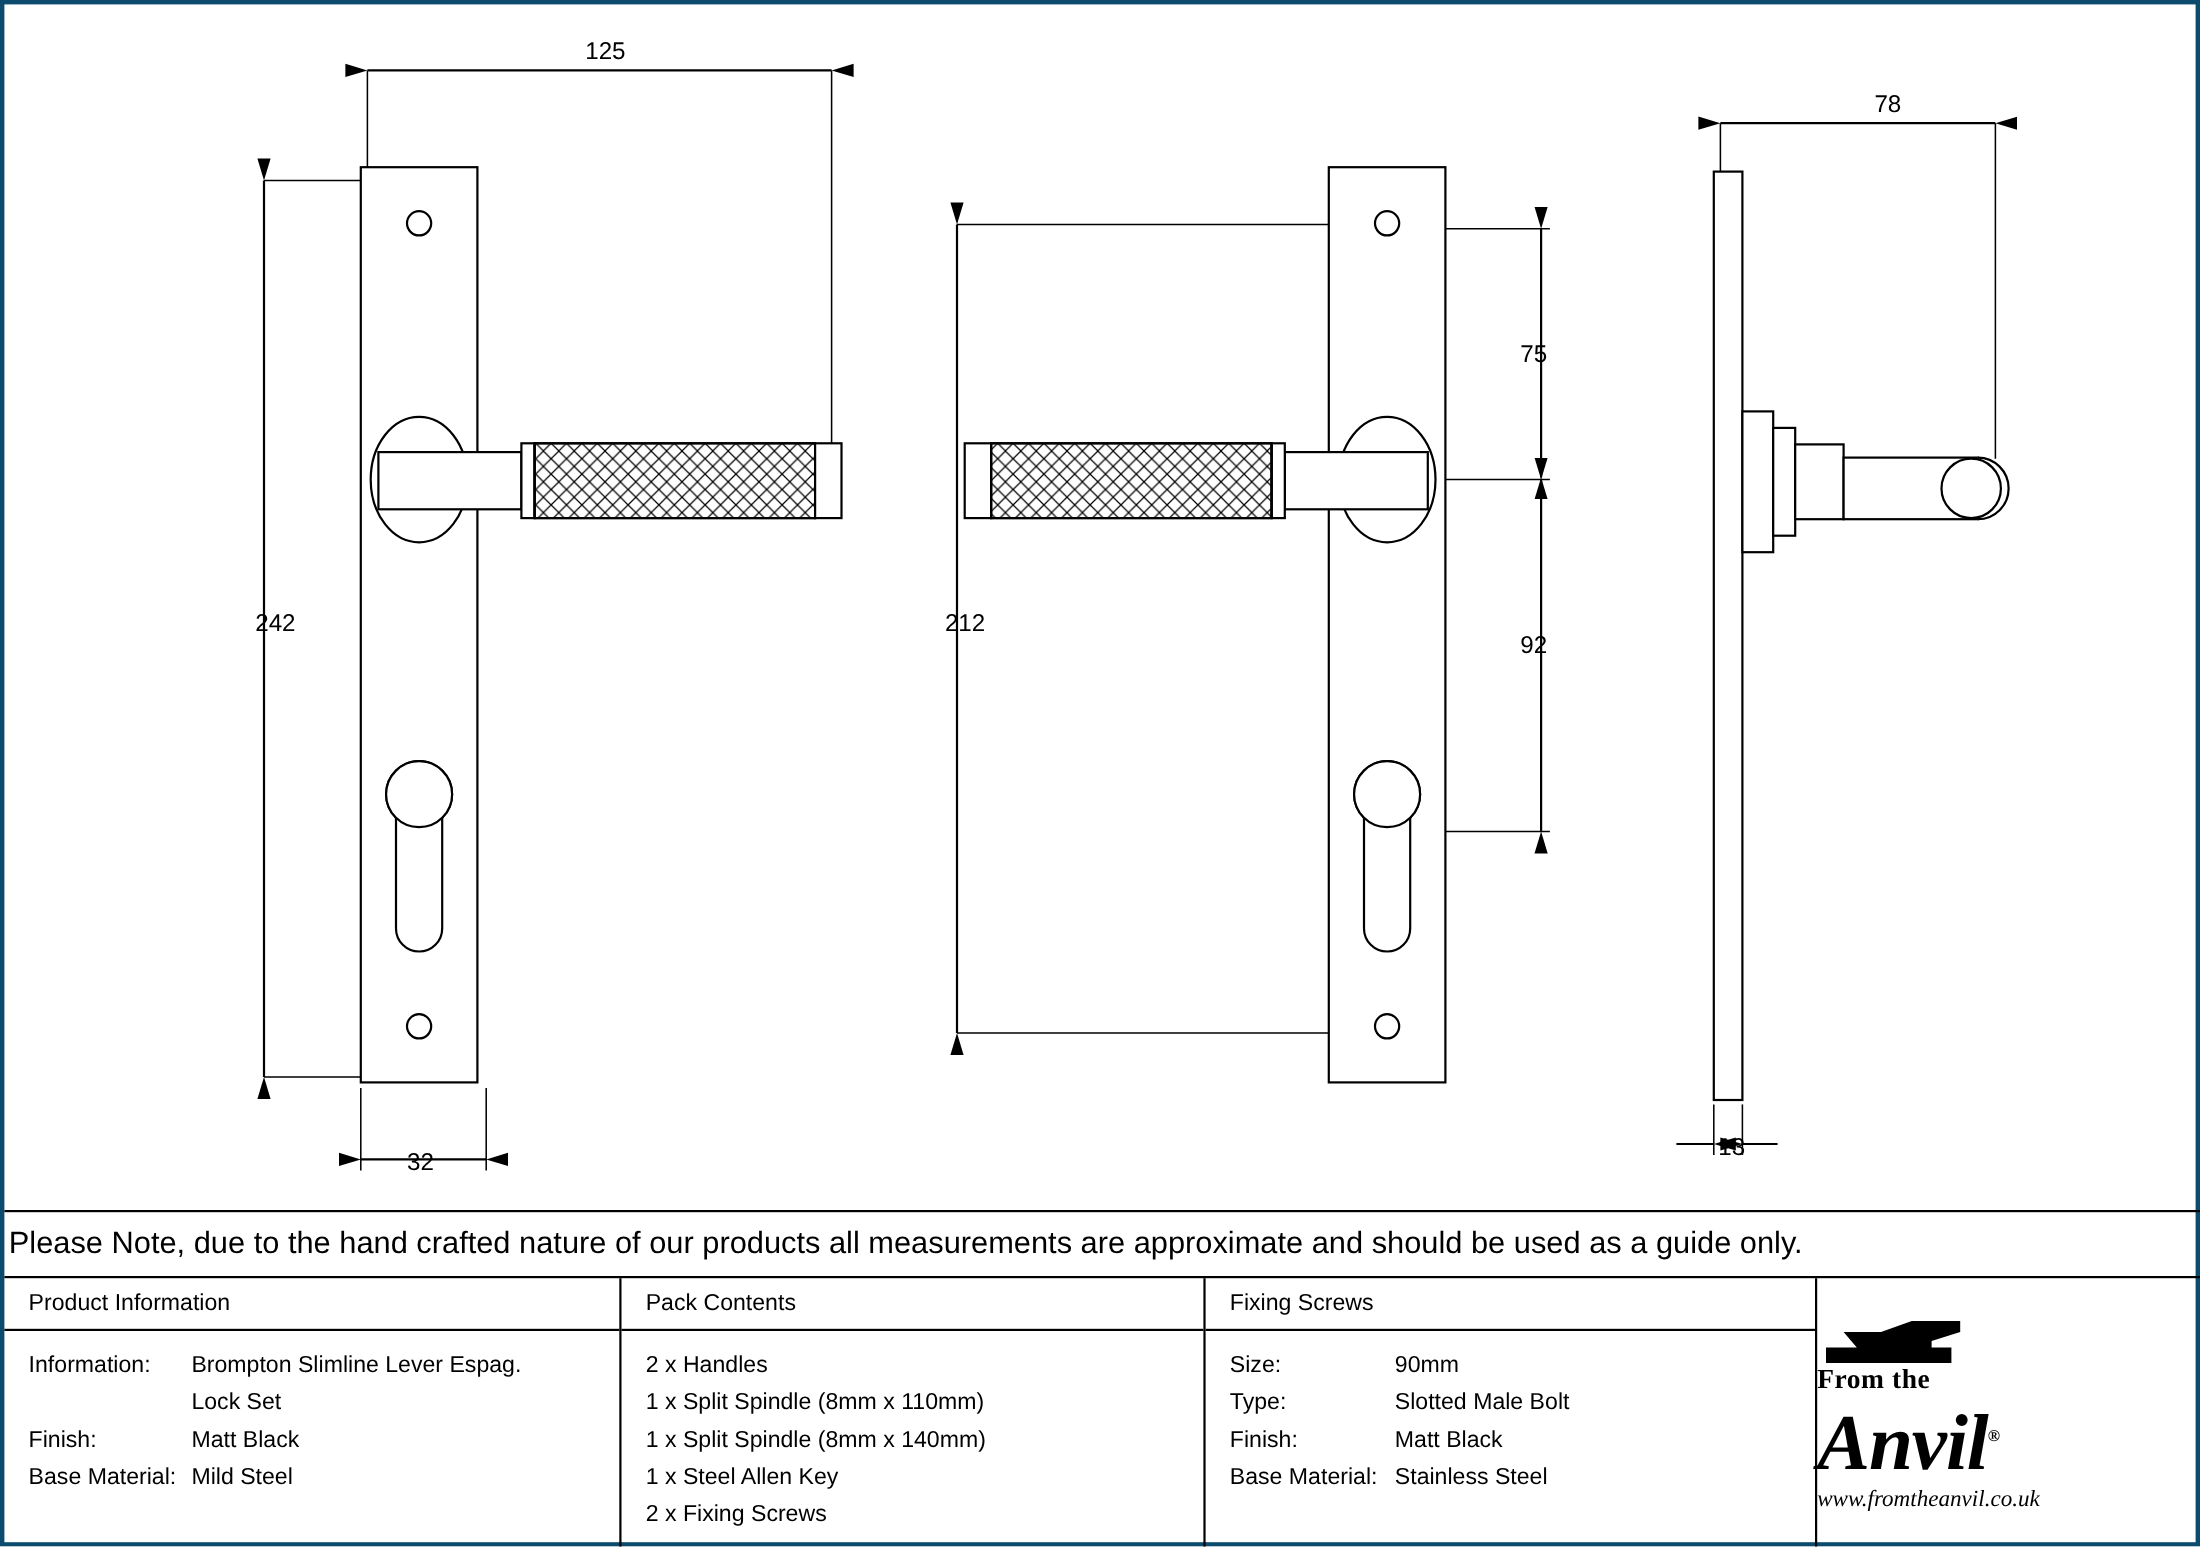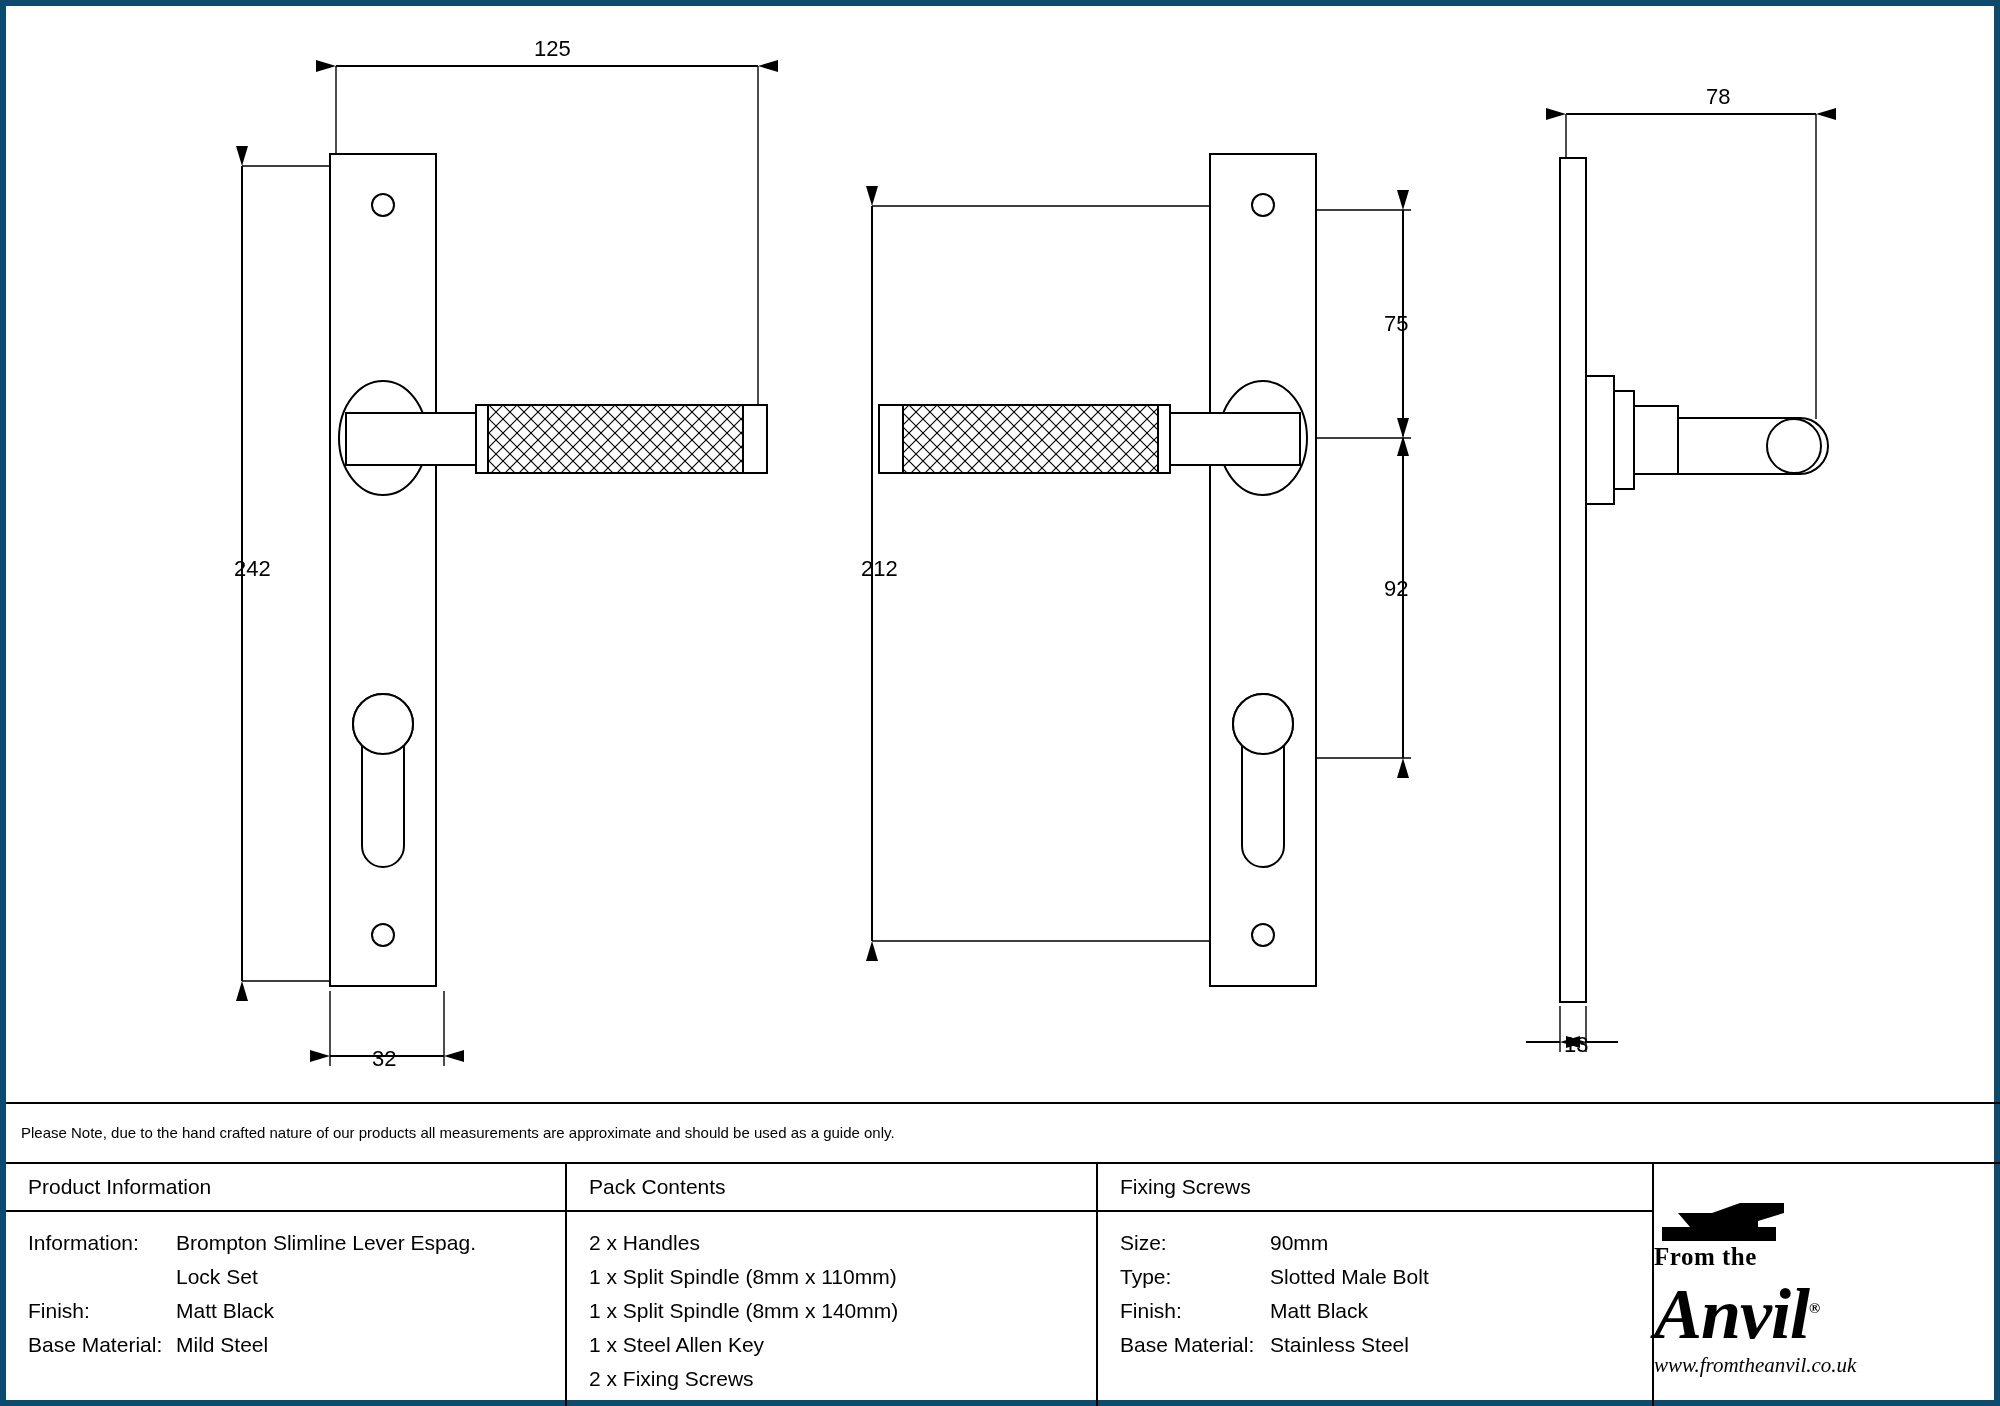--- a/index.html
+++ b/index.html
@@ -1,22 +1,22 @@
 <!DOCTYPE html>
 <html><head>
 <meta charset="utf-8">
 <style>
   html,body{margin:0;padding:0;background:#ffffff;}
   body{width:2000px;height:1406px;font-family:"Liberation Sans", sans-serif;color:#000;}
-  #sheet{position:relative;width:2000px;height:1406px;box-sizing:border-box;border:6px solid #0c4a6e;background:#fff;}
+  #sheet{position:relative;width:2000px;height:1406px;box-sizing:border-box;border:4px solid #0c4a6e;background:#fff;}
 
   .drawing{position:absolute;left:0;top:0;width:2000px;height:1096px;}
   .dimtext{position:absolute;font-size:22px;color:#000;}
   .note{position:absolute;left:0;top:1096px;width:1996px;height:60px;display:flex;align-items:center;}
-  .note span{padding-left:15px;font-size:15px;}
+  .note span{padding-left:4px;font-size:28px;}
   .hr{position:absolute;left:0;width:1996px;height:0;border-top:2px solid #000;}
 
   .cols{position:absolute;left:0;top:1158px;width:1996px;height:246px;display:flex;}
   .col{position:relative;box-sizing:border-box;border-right:2px solid #000;height:246px;}
   .col:last-child{border-right:none;}
   .c1{width:561px;}
   .c2{width:531px;}
   .c3{width:556px;}
   .c4{width:346px;}
   .colhead{height:48px;display:flex;align-items:center;padding-left:22px;font-size:21px;box-sizing:border-box;border-bottom:2px solid #000;}

